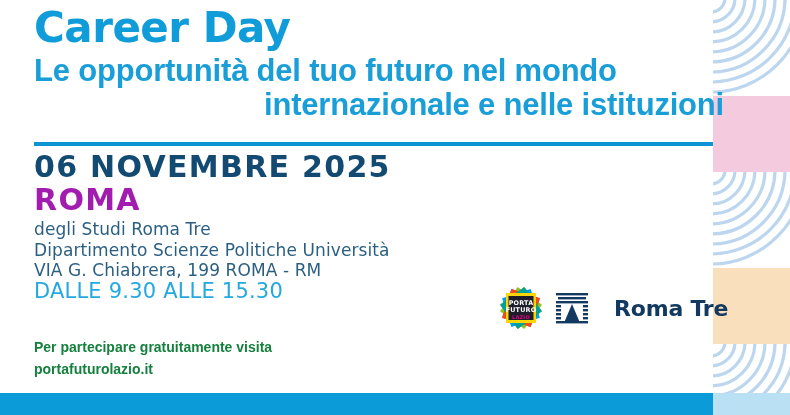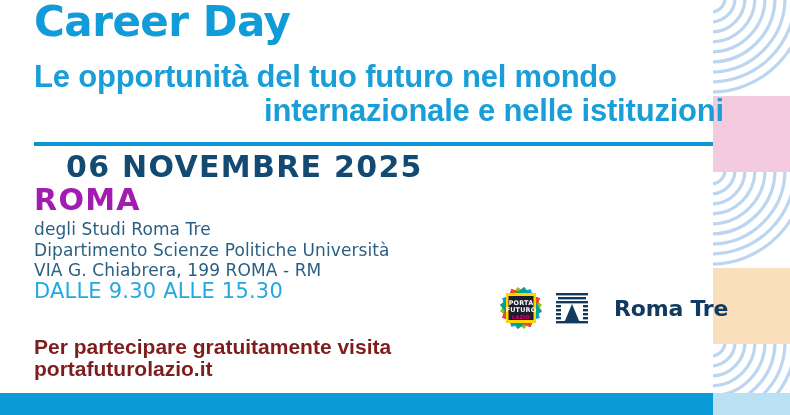--- a/index.html
+++ b/index.html
@@ -71,29 +71,30 @@
     width: 690px;
   }
 
   .title-main {
     font-family: "DejaVu Sans", sans-serif;
     font-weight: bold;
     font-size: 42px;
     line-height: 44px;
     color: #109cd8;
     letter-spacing: -0.5px;
+    margin-top: 6px;
   }
   .title-sub {
     font-family: "Liberation Sans Narrow", "Liberation Sans", sans-serif;
     font-weight: bold;
     font-size: 31px;
     line-height: 34px;
     color: #1a9ed8;
     letter-spacing: -0.2px;
-    margin-top: 16px;
+    margin-top: 4px;
     width: 690px;
   }
   .title-sub .l2 { display: block; text-align: right; }
 
   .rule {
     position: absolute;
     left: 34px;
     top: 142px;
     width: 679px;
     height: 4px;
@@ -105,21 +106,20 @@
     left: 34px;
     top: 150px;
   }
   .date-line {
     font-family: "DejaVu Sans", sans-serif;
     font-weight: bold;
     font-size: 30px;
     line-height: 33px;
     letter-spacing: 1.3px;
     color: #124a72;
-    margin-left: 32px;
   }
   .city-line {
     font-family: "DejaVu Sans", sans-serif;
     font-weight: bold;
     font-size: 30px;
     line-height: 33px;
     letter-spacing: 1.3px;
     color: #a21caf;
   }
   .venue {
@@ -138,23 +138,23 @@
     letter-spacing: 0.2px;
     color: #23a8e0;
   }
 
   .cta {
     position: absolute;
     left: 34px;
     top: 336px;
     font-family: "Liberation Sans Narrow", "Liberation Sans", sans-serif;
     font-weight: bold;
-    font-size: 21px;
+    font-size: 14px;
     line-height: 22px;
-    color: #7f1d1d;
+    color: #15803d;
     letter-spacing: 0px;
   }
   .cta span { display: block; }
 
   
   .logos {
     position: absolute;
     left: 497px;
     top: 285px;
     display: flex;

